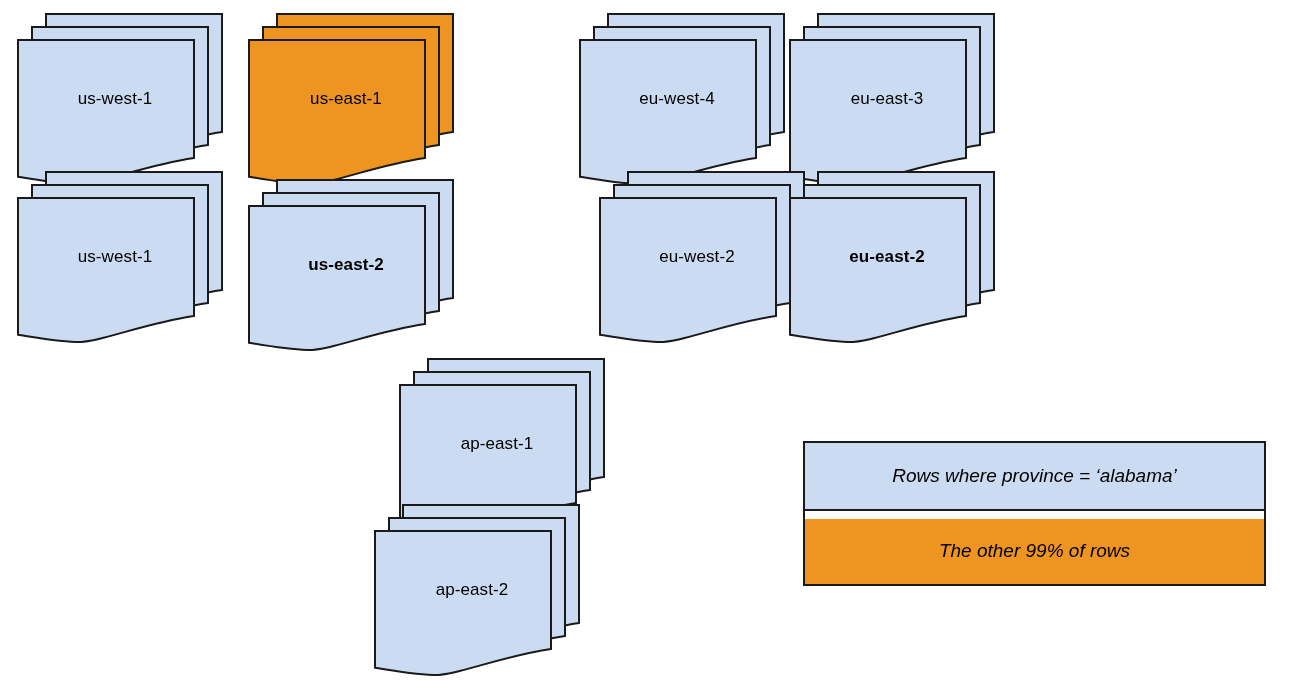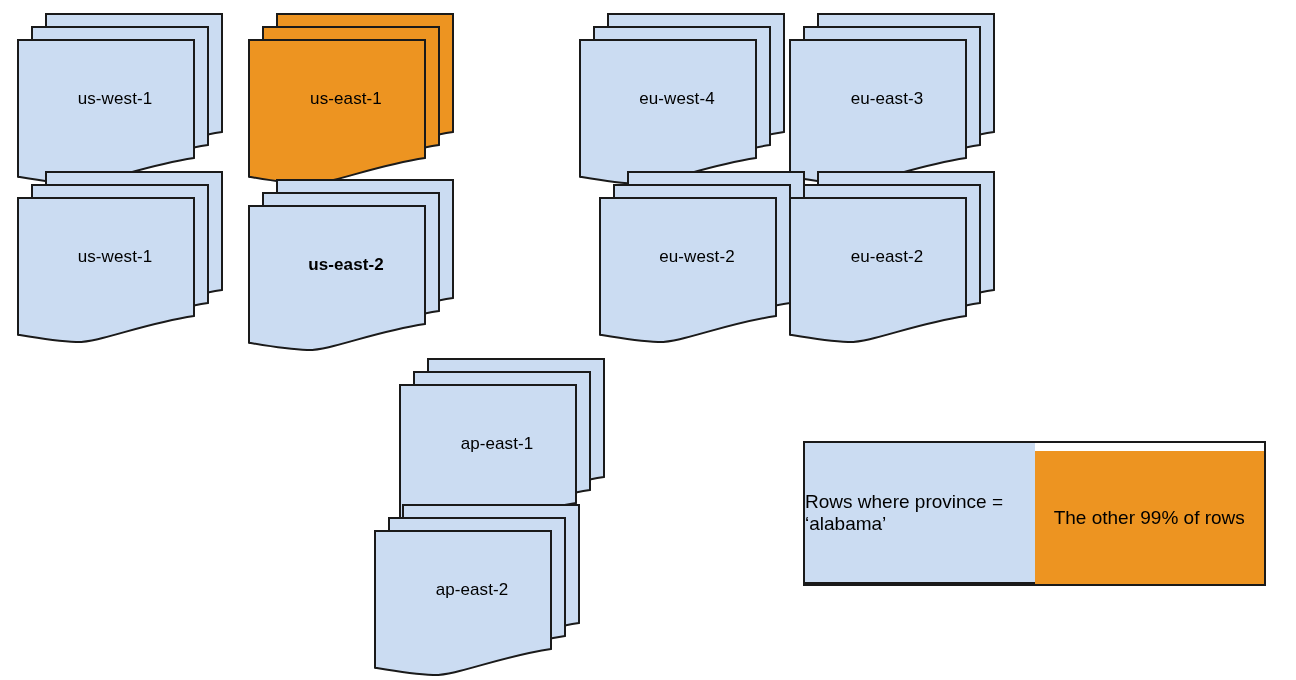--- a/index.html
+++ b/index.html
@@ -61,21 +61,22 @@
   
   #legend {
     position: absolute;
     left: 803px;
     top: 441px;
     width: 463px;
     height: 145px;
     border: 2px solid #1a1a1a;
     box-sizing: border-box;
     display: flex;
-    flex-direction: row;
+    flex-direction: column;
+    font-style: italic;
   }
   .legend-row {
     flex: 1 1 0;
     display: flex;
     align-items: center;
     justify-content: center;
     font-size: 19px;
     color: #000000;
     box-sizing: border-box;
   }
@@ -143,21 +144,21 @@
         <div class="stack-label">us-east-2</div>
       </div>
       <div class="stack" style="left: 600px; top: 172px;">
         <svg viewBox="0 0 214 158">
           <path d="M 28 0 L 204 0 L 204 118 C 151.2 125.8 110.72 144.52 86.08000000000001 144 C 66.72 143.48 49.12 140.36 28 136.72 Z" fill="#cbdcf2" stroke="#1a1a1a" stroke-width="2" stroke-linejoin="miter"></path>
           <path d="M 14 13 L 190 13 L 190 131 C 137.2 138.8 96.72 157.52 72.08000000000001 157 C 52.72 156.48 35.12 153.36 14 149.72 Z" fill="#cbdcf2" stroke="#1a1a1a" stroke-width="2" stroke-linejoin="miter"></path>
           <path d="M 0 26 L 176 26 L 176 144 C 123.2 151.8 82.72 170.52 58.080000000000005 170 C 38.72 169.48 21.119999999999997 166.36 0 162.72 Z" fill="#cbdcf2" stroke="#1a1a1a" stroke-width="2" stroke-linejoin="miter"></path>
         </svg>
         <div class="stack-label">eu-west-2</div>
       </div>
-      <div class="stack" style="left: 790px; top: 172px;">
+      <div class="stack" style="left: 790px; top: 172px; font-weight: bold;">
         <svg viewBox="0 0 214 158">
           <path d="M 28 0 L 204 0 L 204 118 C 151.2 125.8 110.72 144.52 86.08000000000001 144 C 66.72 143.48 49.12 140.36 28 136.72 Z" fill="#cbdcf2" stroke="#1a1a1a" stroke-width="2" stroke-linejoin="miter"></path>
           <path d="M 14 13 L 190 13 L 190 131 C 137.2 138.8 96.72 157.52 72.08000000000001 157 C 52.72 156.48 35.12 153.36 14 149.72 Z" fill="#cbdcf2" stroke="#1a1a1a" stroke-width="2" stroke-linejoin="miter"></path>
           <path d="M 0 26 L 176 26 L 176 144 C 123.2 151.8 82.72 170.52 58.080000000000005 170 C 38.72 169.48 21.119999999999997 166.36 0 162.72 Z" fill="#cbdcf2" stroke="#1a1a1a" stroke-width="2" stroke-linejoin="miter"></path>
         </svg>
         <div class="stack-label">eu-east-2</div>
       </div>
       <div class="stack" style="left: 400px; top: 359px;">
         <svg viewBox="0 0 214 158">
           <path d="M 28 0 L 204 0 L 204 118 C 151.2 125.8 110.72 144.52 86.08000000000001 144 C 66.72 143.48 49.12 140.36 28 136.72 Z" fill="#cbdcf2" stroke="#1a1a1a" stroke-width="2" stroke-linejoin="miter"></path>

